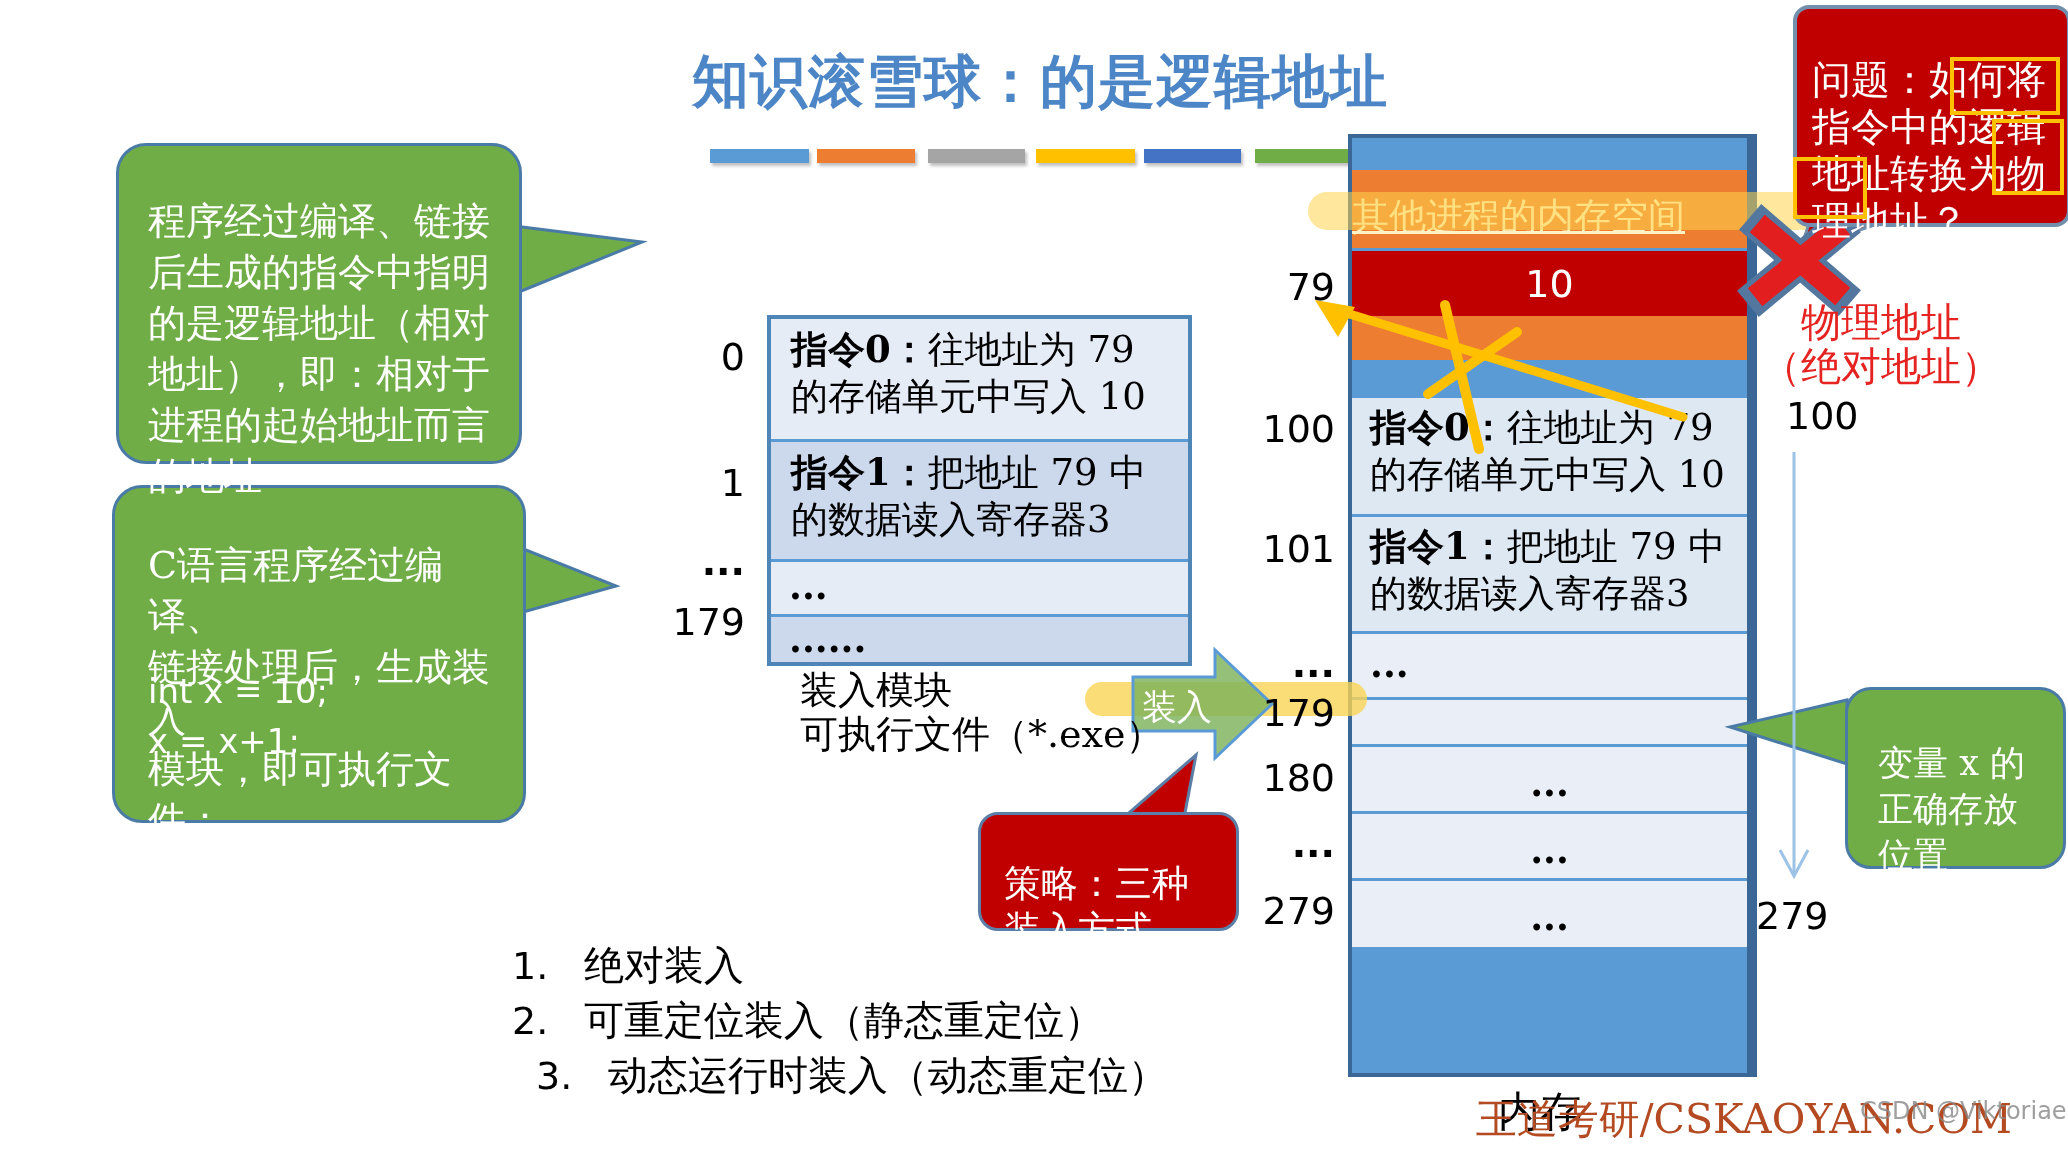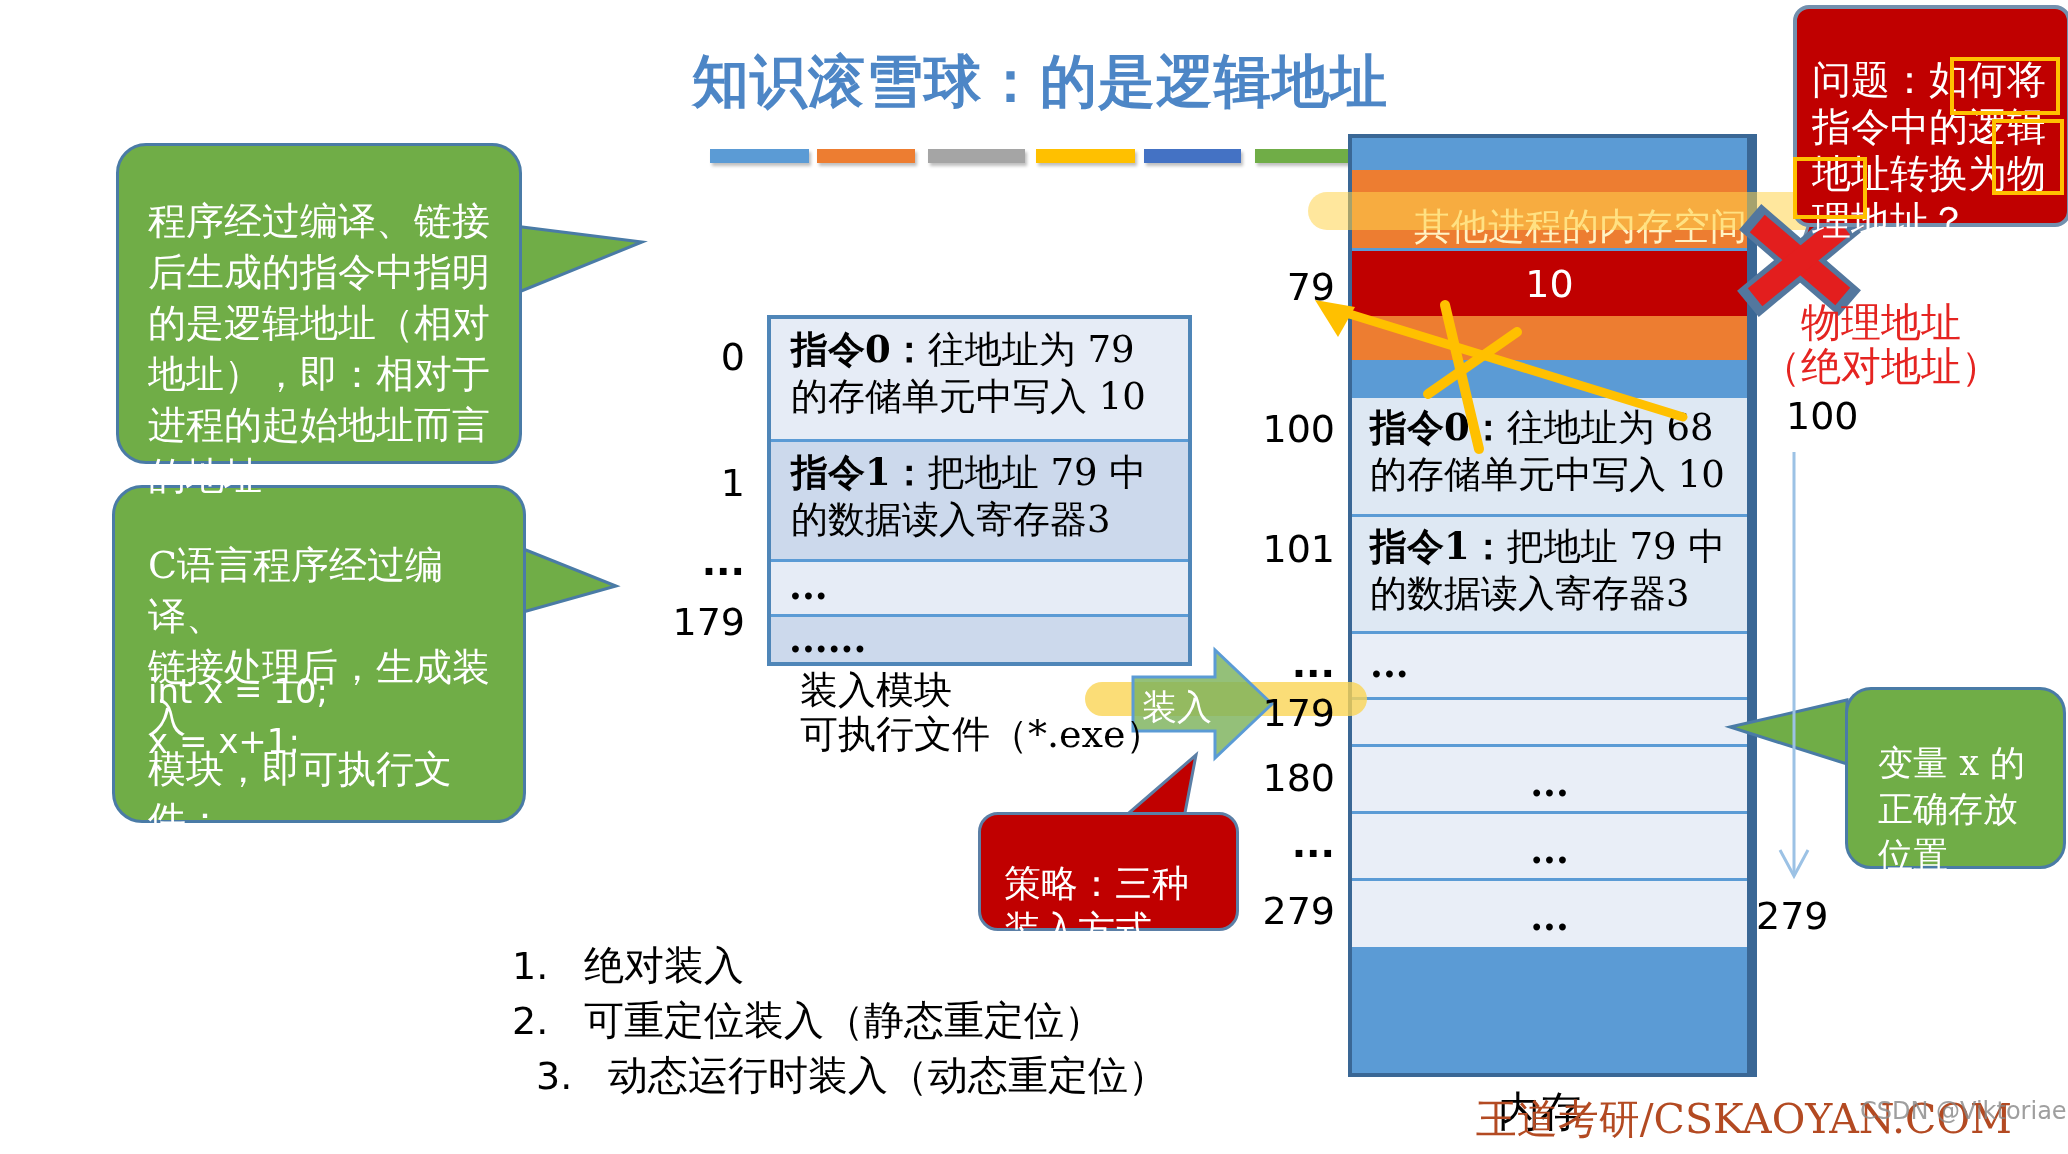--- a/index.html
+++ b/index.html
@@ -60,21 +60,21 @@
   .modes-line{z-index:4;color:#000;}
 
   
   .memory{left:1348px;top:134px;width:395px;height:935px;background:#5b9bd5;
           border:4px solid #3a6795;border-right-width:10px;box-sizing:content-box;z-index:1;}
   .mband{position:absolute;left:0;width:395px;}
   .band-orange{background:#ed7d31;}
   .band-red{background:#c00000;}
   .mrow-a{background:#dee8f3;}
   .mrow-b{background:#e9eef7;}
-  .other-proc-text{width:100%;text-align:right;padding-top:32px;font-size:37px;color:#fff2c4;}
+  .other-proc-text{width:100%;text-align:left;padding-top:22px;font-size:37px;color:#fff2c4;text-decoration:underline;}
   .val10{width:100%;text-align:center;padding-top:11px;font-size:38px;color:#ffffff;font-family:"DejaVu Sans",sans-serif;}
   .mem-instr{padding:6px 4px 0 18px;font-size:37px;line-height:47px;color:#000;}
   .dots-left{padding:8px 0 0 18px;font-size:37px;font-weight:bold;color:#000;}
   .dots-center{width:100%;text-align:center;font-size:37px;font-weight:bold;color:#000;}
 
   .pill{background:rgba(255,211,77,0.55);border-radius:20px;z-index:2;}
   .pill-top{left:1308px;top:192px;width:522px;height:38px;}
   .pill-179{left:1085px;top:682px;width:282px;height:34px;background:rgba(250,213,85,0.8);}
 
   .mem-left-label{width:155px;left:1180px;}
@@ -140,21 +140,21 @@
 
   <div class="abs memory">
     <div class="mband band-orange" style="top:32px;height:78px;">
       <div class="other-proc-text">其他进程的内存空间</div>
     </div>
     <div class="mband band-red" style="top:113px;height:75px;">
       <div class="val10">10</div>
     </div>
     <div class="mband band-orange" style="top:178px;height:44px;"></div>
     <div class="mband mrow-a" style="top:260px;height:116px;">
-      <div class="mem-instr"><span class="instr-bold">指令0：</span><span class="pre">往地址为 68
+      <div class="mem-instr"><span class="instr-bold">指令0：</span><span class="pre">往地址为 79
 的存储单元中写入 10</span></div>
     </div>
     <div class="mband mrow-a" style="top:379px;height:114px;">
       <div class="mem-instr"><span class="instr-bold">指令1：</span><span class="pre">把地址 79 中
 的数据读入寄存器3</span></div>
     </div>
     <div class="mband mrow-b" style="top:496px;height:63px;">
       <div class="dots-left">...</div>
     </div>
     <div class="mband mrow-b" style="top:562px;height:44px;"></div>

